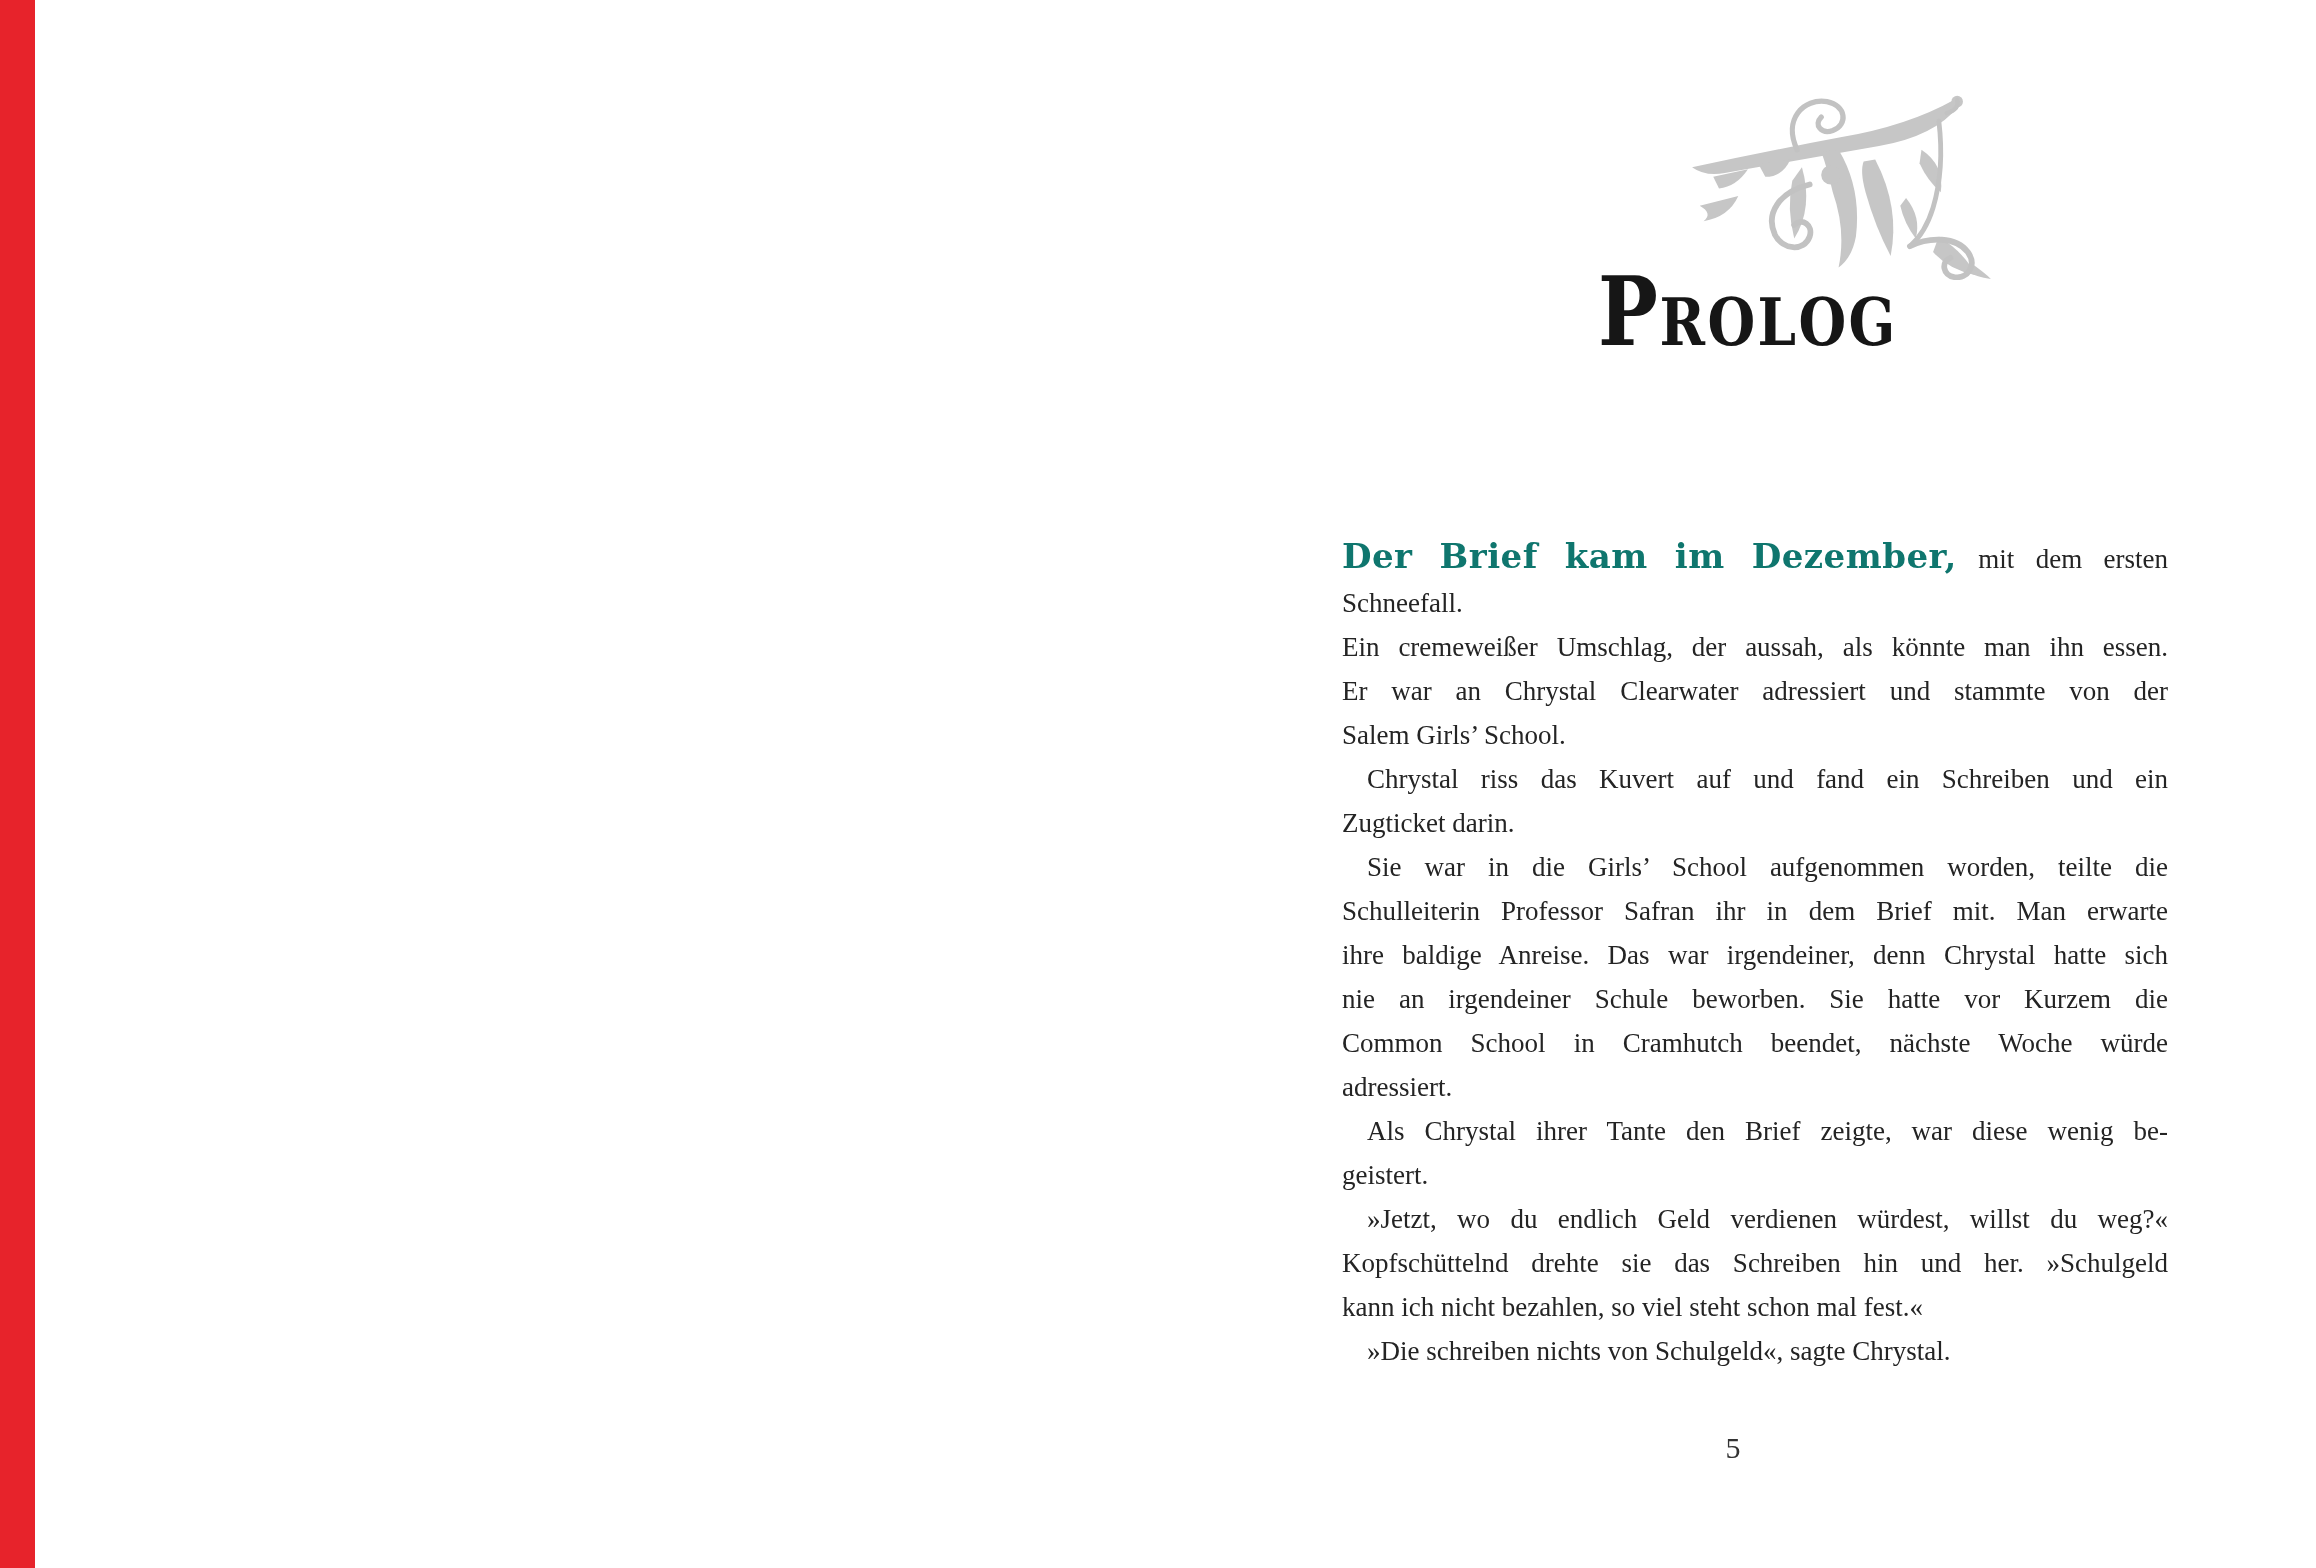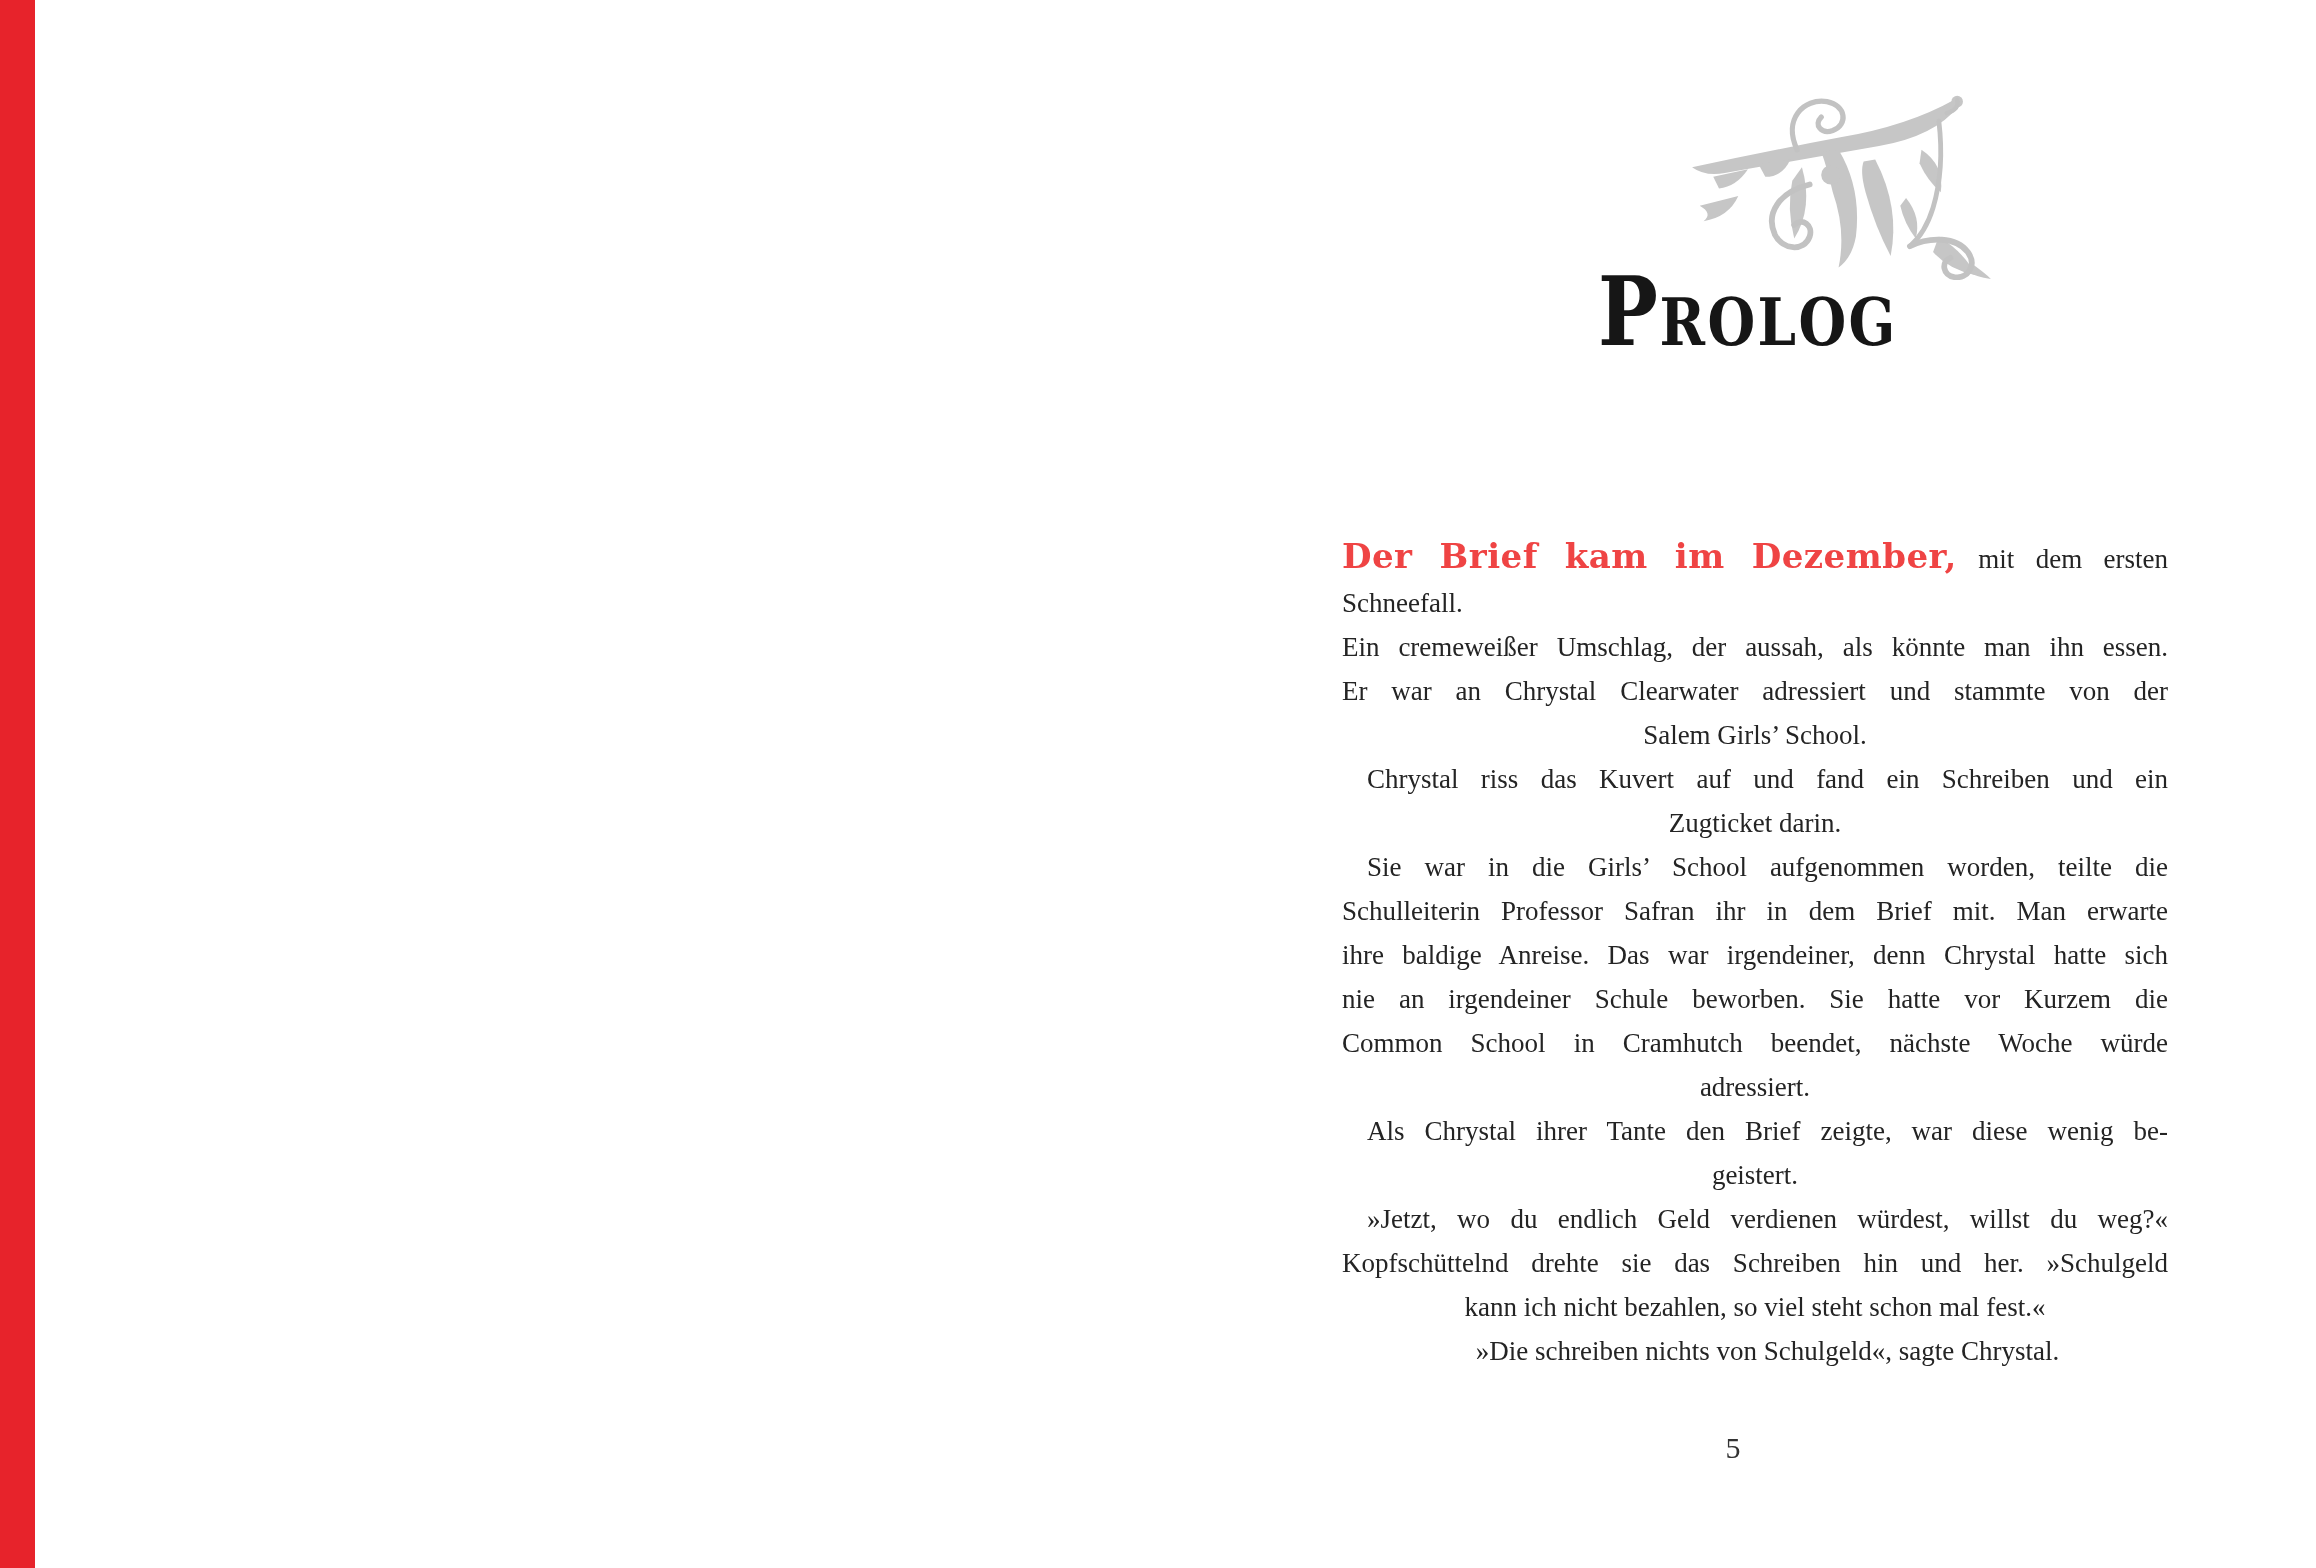--- a/index.html
+++ b/index.html
@@ -18,25 +18,25 @@
   
   .heading{position:absolute;left:443px;top:264px;margin:0;font-weight:700;color:#161616;
            font-family:"DejaVu Serif", serif;transform:scaleX(0.83);transform-origin:left center;
            white-space:nowrap;}
   .heading .initial{font-size:96px;line-height:1;letter-spacing:1.9px;}
   .heading .rest{font-size:66px;line-height:1;letter-spacing:2.9px;}
 
   
   .bodytext{position:absolute;left:187px;top:537px;width:826px;color:#242424;
             font-size:27px;line-height:44px;}
-  .line{width:826px;text-align:center;}
+  .line{width:826px;text-align:left;}
   .line.j{text-align:justify;text-align-last:justify;}
   .line.ind{text-indent:25px;}
   .lead{font-family:"DejaVu Serif", serif;font-weight:700;font-size:34px;line-height:34px;
-        letter-spacing:0.5px;color:#ef4444;vertical-align:baseline;}
+        letter-spacing:0.5px;color:#0f766e;vertical-align:baseline;}
 
   .pagenum{position:absolute;left:525px;top:1431px;width:106px;text-align:center;
            font-size:30px;color:#333333;}
 </style>
 </head>
 <body>
 
 <div class="canvas">
 
   <div class="spine" style="background: rgb(231, 35, 43);"></div>

